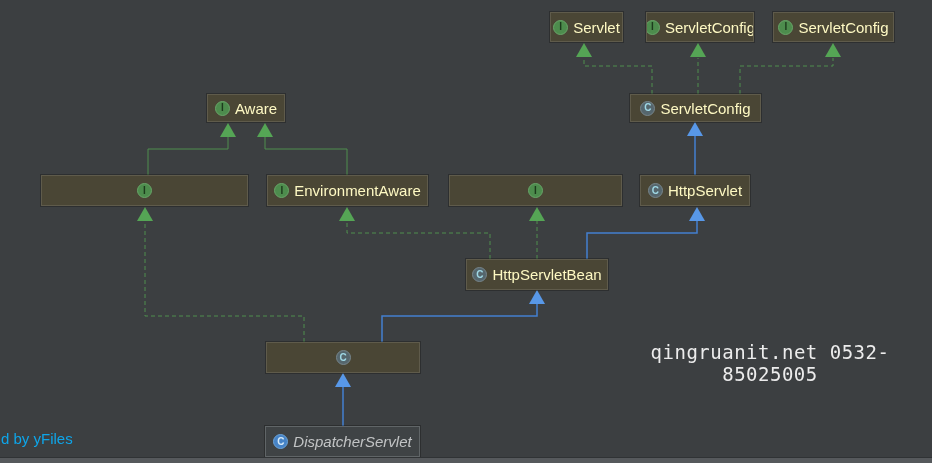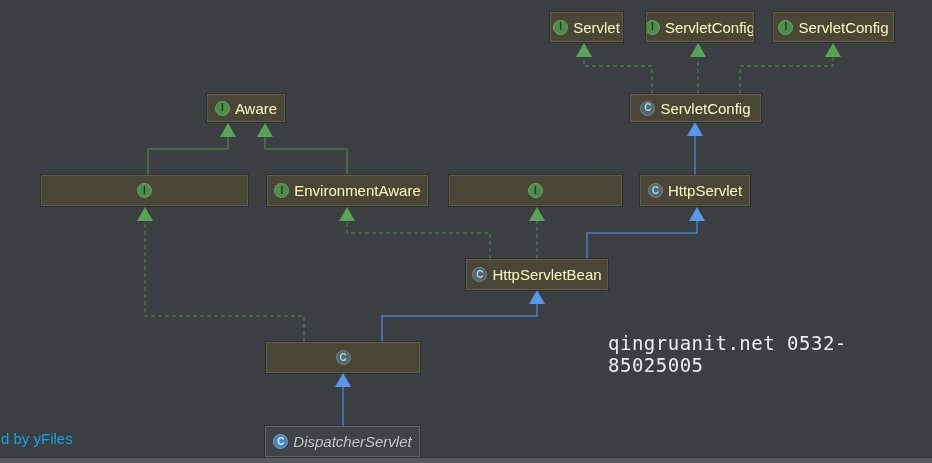--- a/index.html
+++ b/index.html
@@ -20,23 +20,24 @@
   .node.selected .label{color:#c2c4c5;font-style:italic;}
   .icon{
     width:15px;height:15px;border-radius:50%;flex:0 0 auto;
     display:flex;align-items:center;justify-content:center;
     font-size:10px;font-weight:bold;line-height:1;
   }
   .icon.iface{background:#4d8c4d;border:1px solid #68a568;color:#1c3a1c;box-sizing:border-box;}
   .icon.klass{background:#55666d;border:1px solid #77858b;color:#9fd8e5;box-sizing:border-box;}
   .icon.klass-main{background:#4683c6;border:1px solid #6ba3d8;color:#d6eaf8;box-sizing:border-box;}
   #watermark{
-    position:absolute;left:608px;top:332px;
+    position:absolute;left:608px;top:341px;
     font-family:"DejaVu Sans Mono",monospace;font-size:19px;letter-spacing:0.5px;
     color:#ececec;
+    text-align:center;
   }
   #yfiles{
     position:absolute;left:1px;top:430px;
     font-size:15px;color:#0ea5e9;
   }
   #hscroll{
     position:absolute;left:0;bottom:0;width:932px;height:6px;
     background:#56595c;border-top:1px solid #303335;box-sizing:border-box;
   }
 </style>

